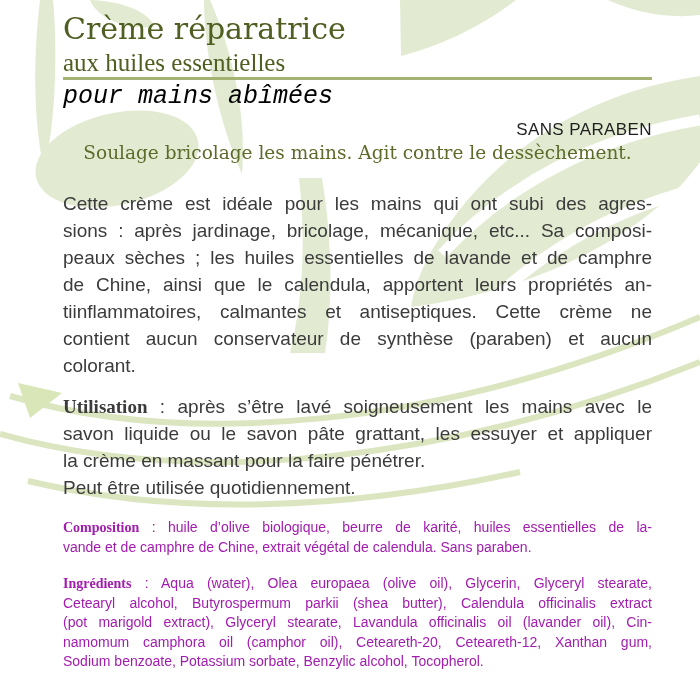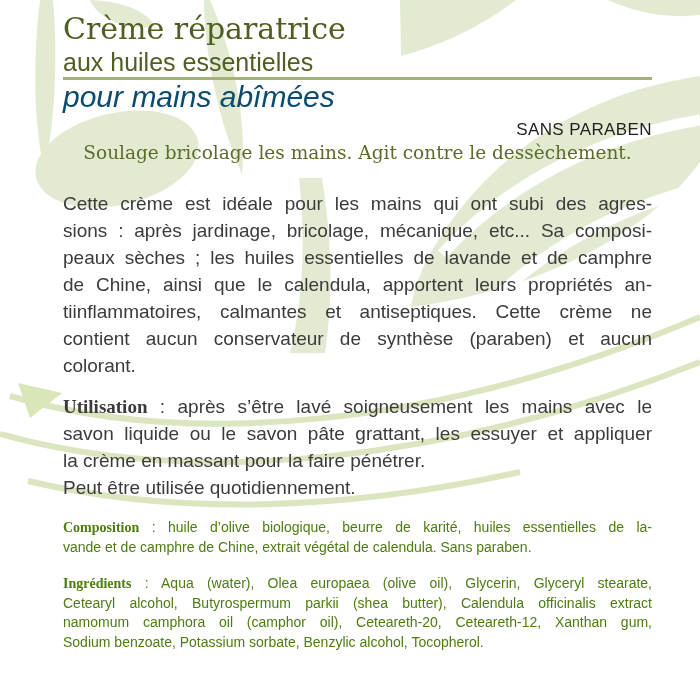--- a/index.html
+++ b/index.html
@@ -33,34 +33,34 @@
     line-height: 34px;
     color: #4f5e21;
   }
   .subtitle-wrap {
     margin-top: 3px;
     border-bottom: 3px solid #a4b374;
     padding-bottom: 1px;
   }
   .subtitle {
     margin: 0;
-    font-family: Liberation Sans, sans-serif;
+    font-family: Liberation Serif, serif;
     font-weight: normal;
     font-size: 25px;
     line-height: 27px;
     color: #4f5e21;
   }
   .subtitle2 {
     margin: 3px 0 0 0;
-    font-family: Liberation Sans, sans-serif;
+    font-family: Liberation Mono, monospace;
     font-weight: normal;
     font-style: italic;
-    font-size: 30px;
+    font-size: 25px;
     line-height: 28px;
-    color: #0c4a6e;
+    color: #000000;
   }
   .banner {
     margin-top: 9px;
     text-align: right;
     font-size: 17px;
     line-height: 20px;
     letter-spacing: 0.4px;
     color: #1f1f1f;
   }
   .tagline {
@@ -75,21 +75,21 @@
   .para {
     color: #3b3b3b;
     font-size: 19px;
     line-height: 27px;
   }
   .para.desc   { margin-top: 26px; }
   .para.usage  { margin-top: 14px; }
   .para.small {
     font-size: 14px;
     line-height: 19.5px;
-    color: #4d7c0f;
+    color: #a21caf;
     margin-top: 17px;
   }
   .line {
     text-align: justify;
     text-align-last: justify;
   }
   .line.last {
     text-align: center;
     text-align-last: left;
   }
@@ -161,18 +161,19 @@
         <span class="lead">Composition</span><span> : huile d’olive biologique, beurre de karité, huiles essentielles de la-</span>
       </div>
       <div class="line last">vande et de camphre de Chine, extrait végétal de calendula. Sans paraben.</div>
     </section>
 
     <section class="para small ingr">
       <div class="line">
         <span class="lead">Ingrédients</span><span> : Aqua (water), Olea europaea (olive oil), Glycerin, Glyceryl stearate,</span>
       </div>
       <div class="line">Cetearyl alcohol, Butyrospermum parkii (shea butter), Calendula officinalis extract</div>
+      <div class="line">(pot marigold extract), Glyceryl stearate, Lavandula officinalis oil (lavander oil), Cin-</div>
       <div class="line">namomum camphora oil (camphor oil), Ceteareth-20, Ceteareth-12, Xanthan gum,</div>
       <div class="line last">Sodium benzoate, Potassium sorbate, Benzylic alcohol, Tocopherol.</div>
     </section>
 
   </div>
 </div>
 
 </body></html>

